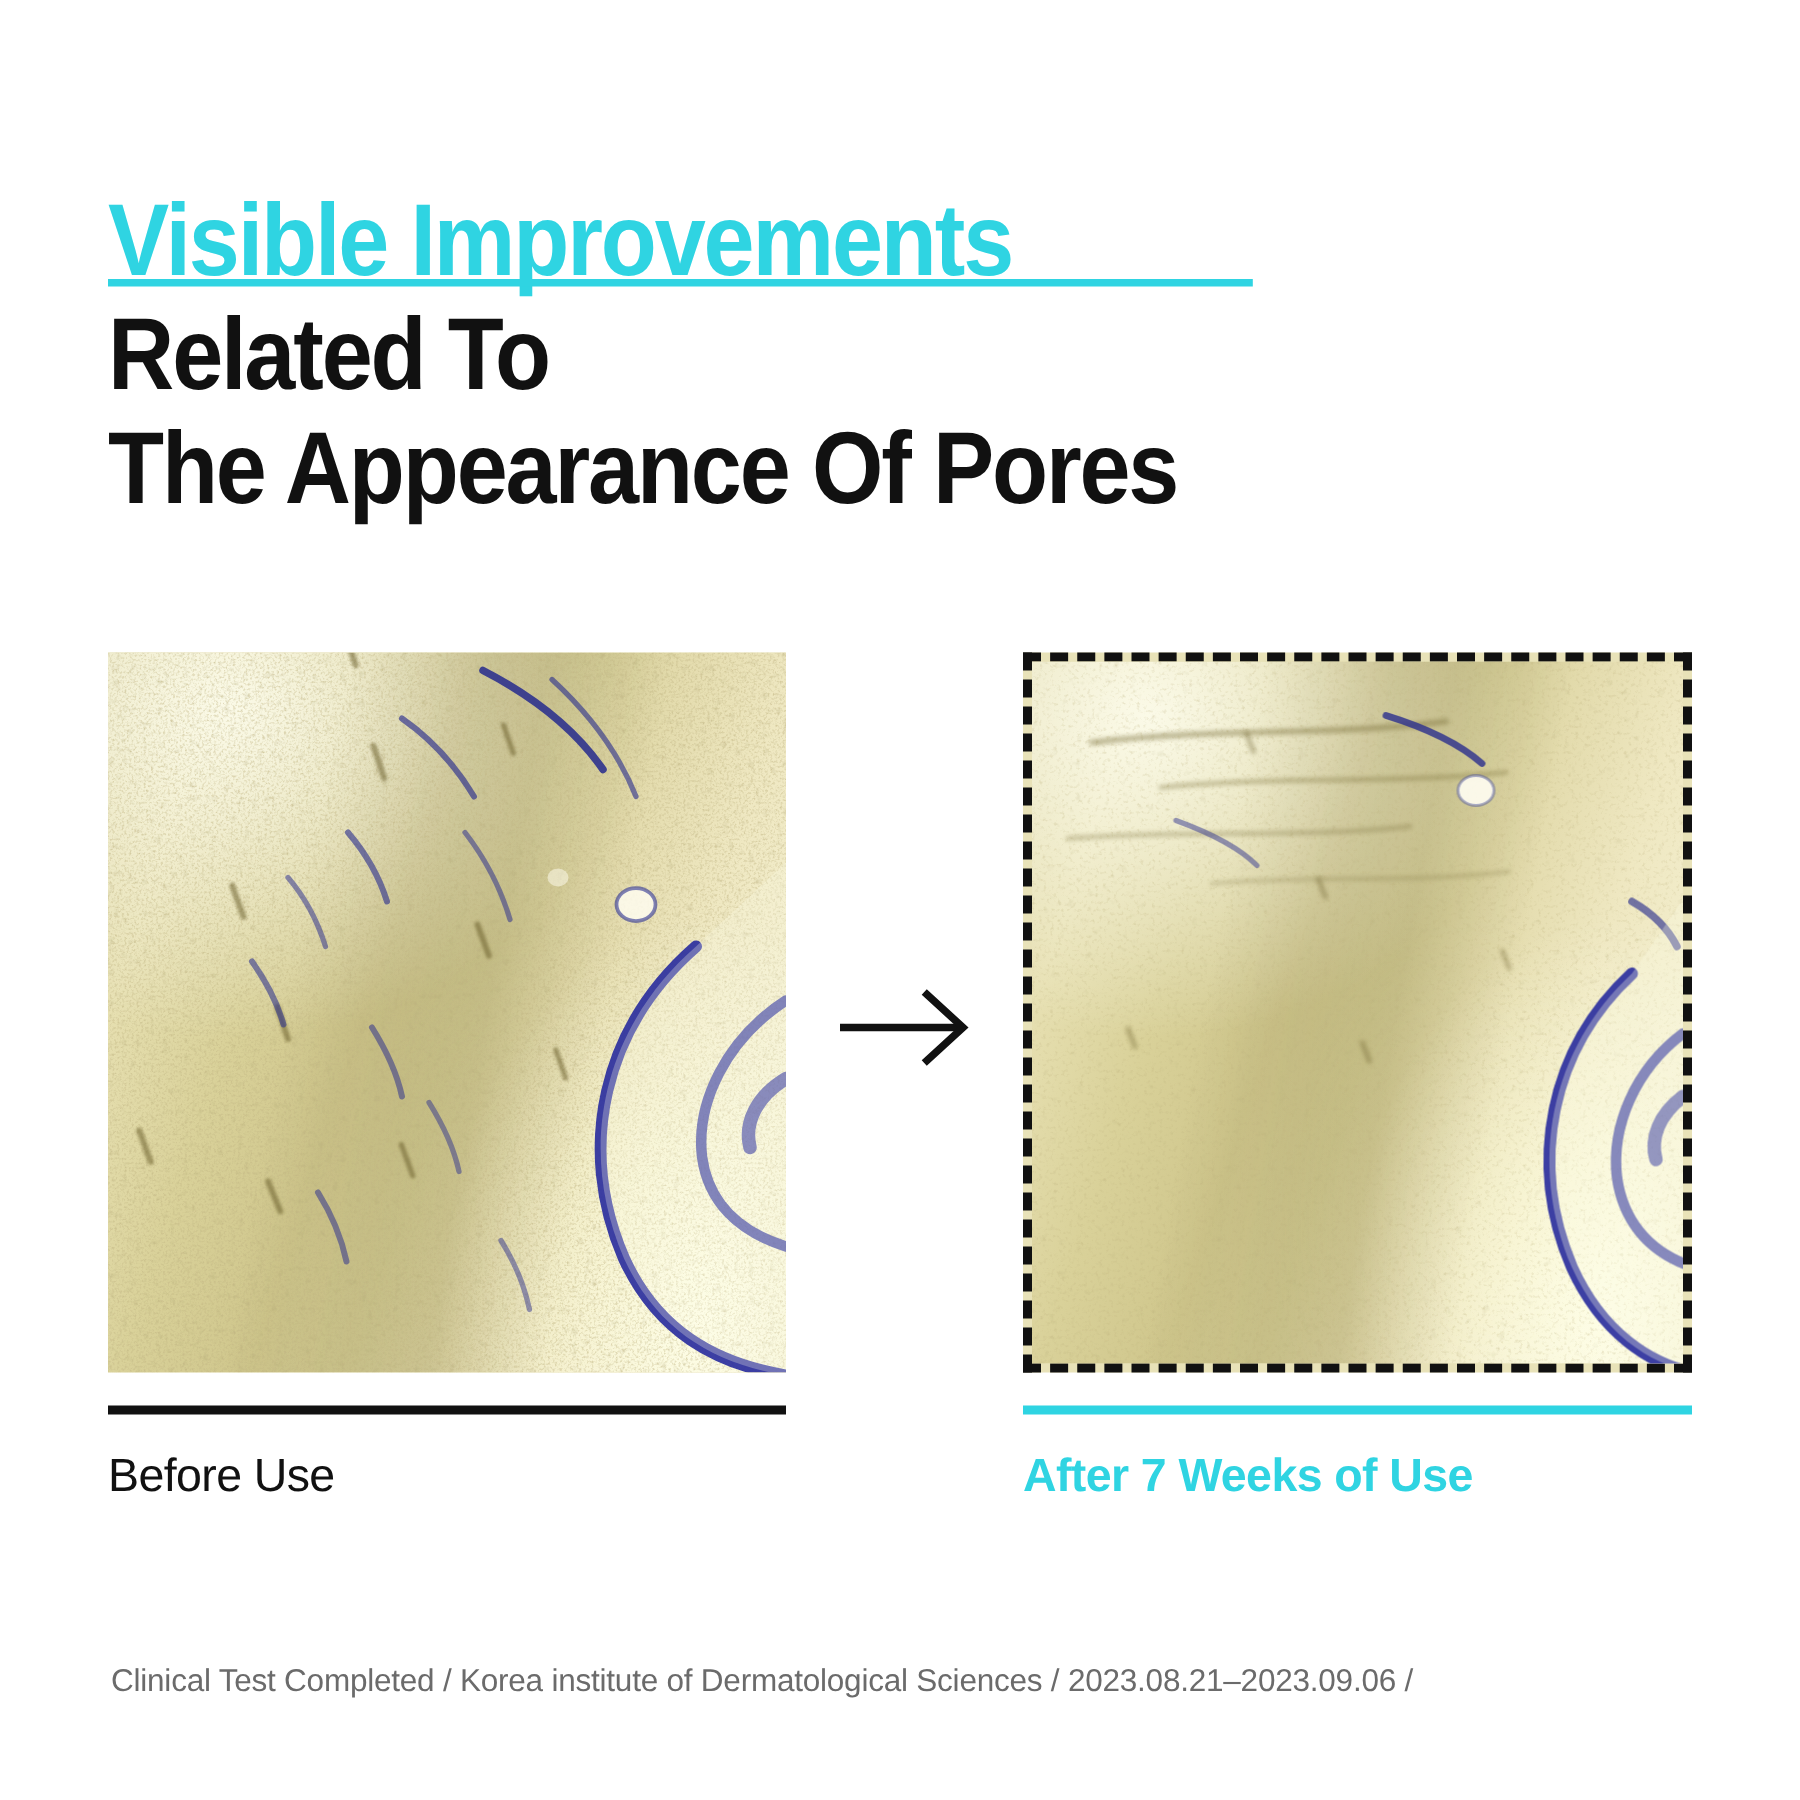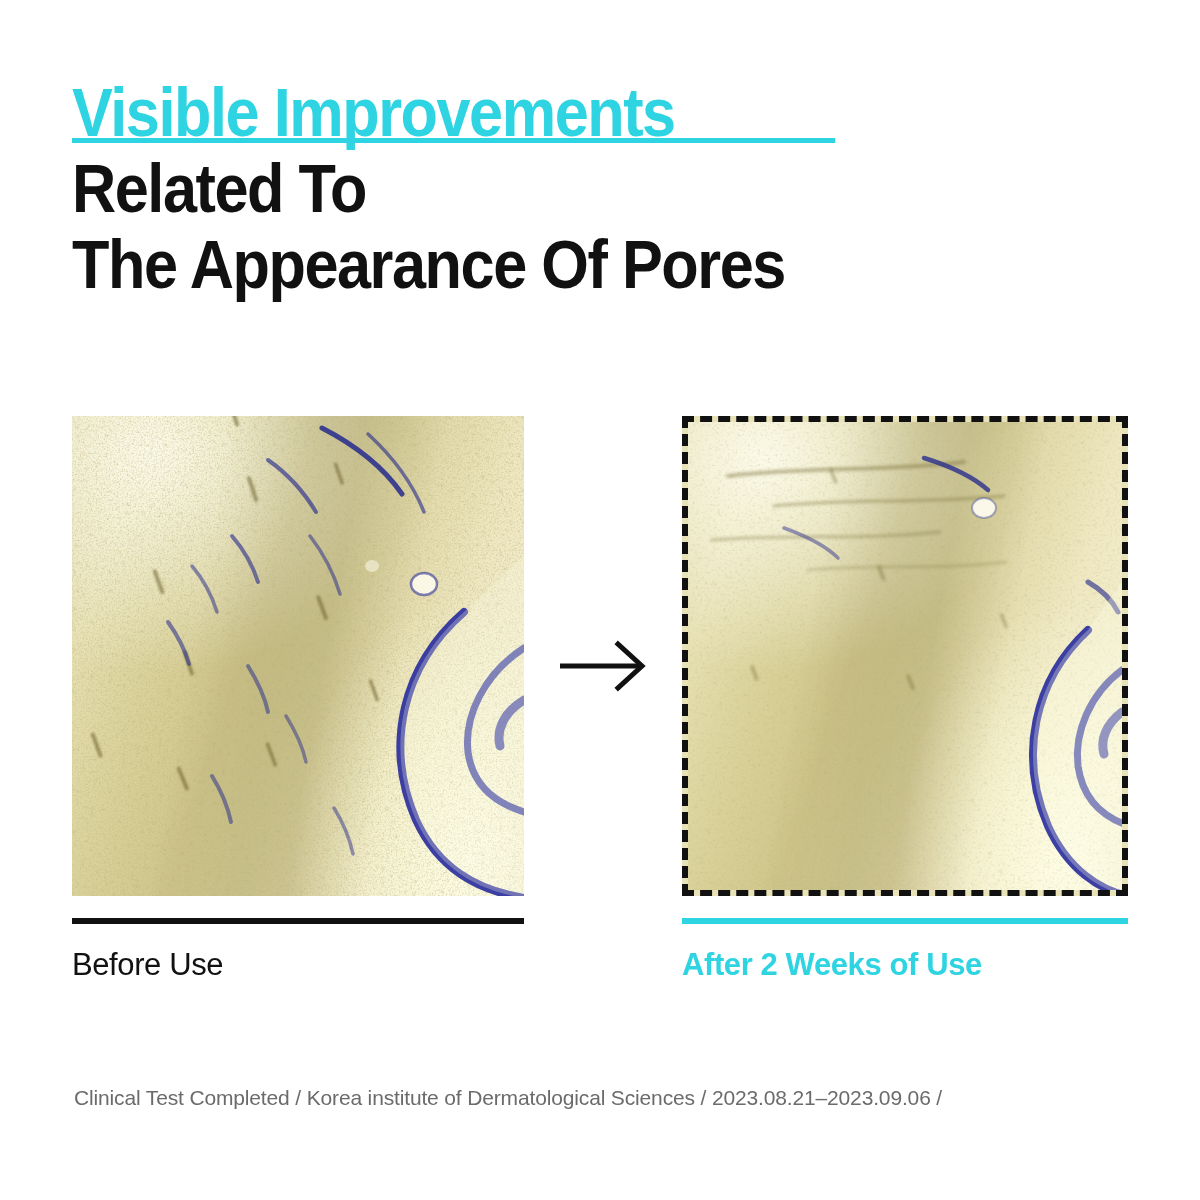--- a/index.html
+++ b/index.html
@@ -50,27 +50,28 @@
     top: 64px;
     width: 848px;
     height: 5px;
     background: #2FD4E2;
     transform: scaleX(0.90);
     transform-origin: left center;
   }
   .headline-accent-wrap {
     position: relative;
     height: 76px;
+    margin-top: 48px;
   }
 
   
   .compare {
     position: absolute;
     left: 0;
-    top: 416px;
+    top: 435px;
     width: 972px;
     height: 600px;
   }
 
   .panel {
     position: absolute;
     top: 0;
   }
   .panel.before { left: 72px; width: 452px; }
   .panel.after  { left: 682px; width: 446px; }
@@ -151,21 +152,21 @@
   .footnote {
     position: absolute;
     left: 74px;
     top: 1082px;
     width: 1000px;
     font-size: 21px;
     line-height: 32px;
     color: #6b6b6b;
     letter-spacing: -0.15px;
   }
-  .footnote div { white-space: nowrap; }
+  .footnote div { white-space: nowrap; margin-top: 23px; }
 </style>
 </head>
 <body>
 
 <div class="page">
 
   <div class="headline">
     <div class="headline-accent-wrap">
       <div class="headline-line accent">Visible Improvements</div>
       <div class="headline-underline"></div>
@@ -318,21 +319,21 @@
             <g fill="none" stroke="#2b2f9e" stroke-linecap="round">
               <path d="M400 208 C 346 258, 330 334, 360 404 C 380 448, 412 468, 440 474" stroke-width="8" opacity="0.92"></path>
               <path d="M434 248 C 402 272, 386 310, 390 344 C 394 372, 410 392, 436 402" stroke-width="7" opacity="0.8"></path>
               <path d="M434 290 C 418 302, 412 318, 416 332" stroke-width="9" opacity="0.7"></path>
             </g>
             <path d="M400 208 C 346 258, 330 334, 360 404 C 380 448, 412 468, 440 474 L440 150 Z" fill="#fdfbe6" opacity="0.3"></path>
           </g>
         </svg>
       </div>
       <div class="rule"></div>
-      <div class="caption">After 2 Weeks of Use</div>
+      <div class="caption">After 7 Weeks of Use</div>
     </div>
 
   </div>
 
   <div class="footnote">
     <div>Clinical Test Completed / Korea institute of Dermatological Sciences / 2023.08.21–2023.09.06 /</div>
   </div>
 
 </div>
 

